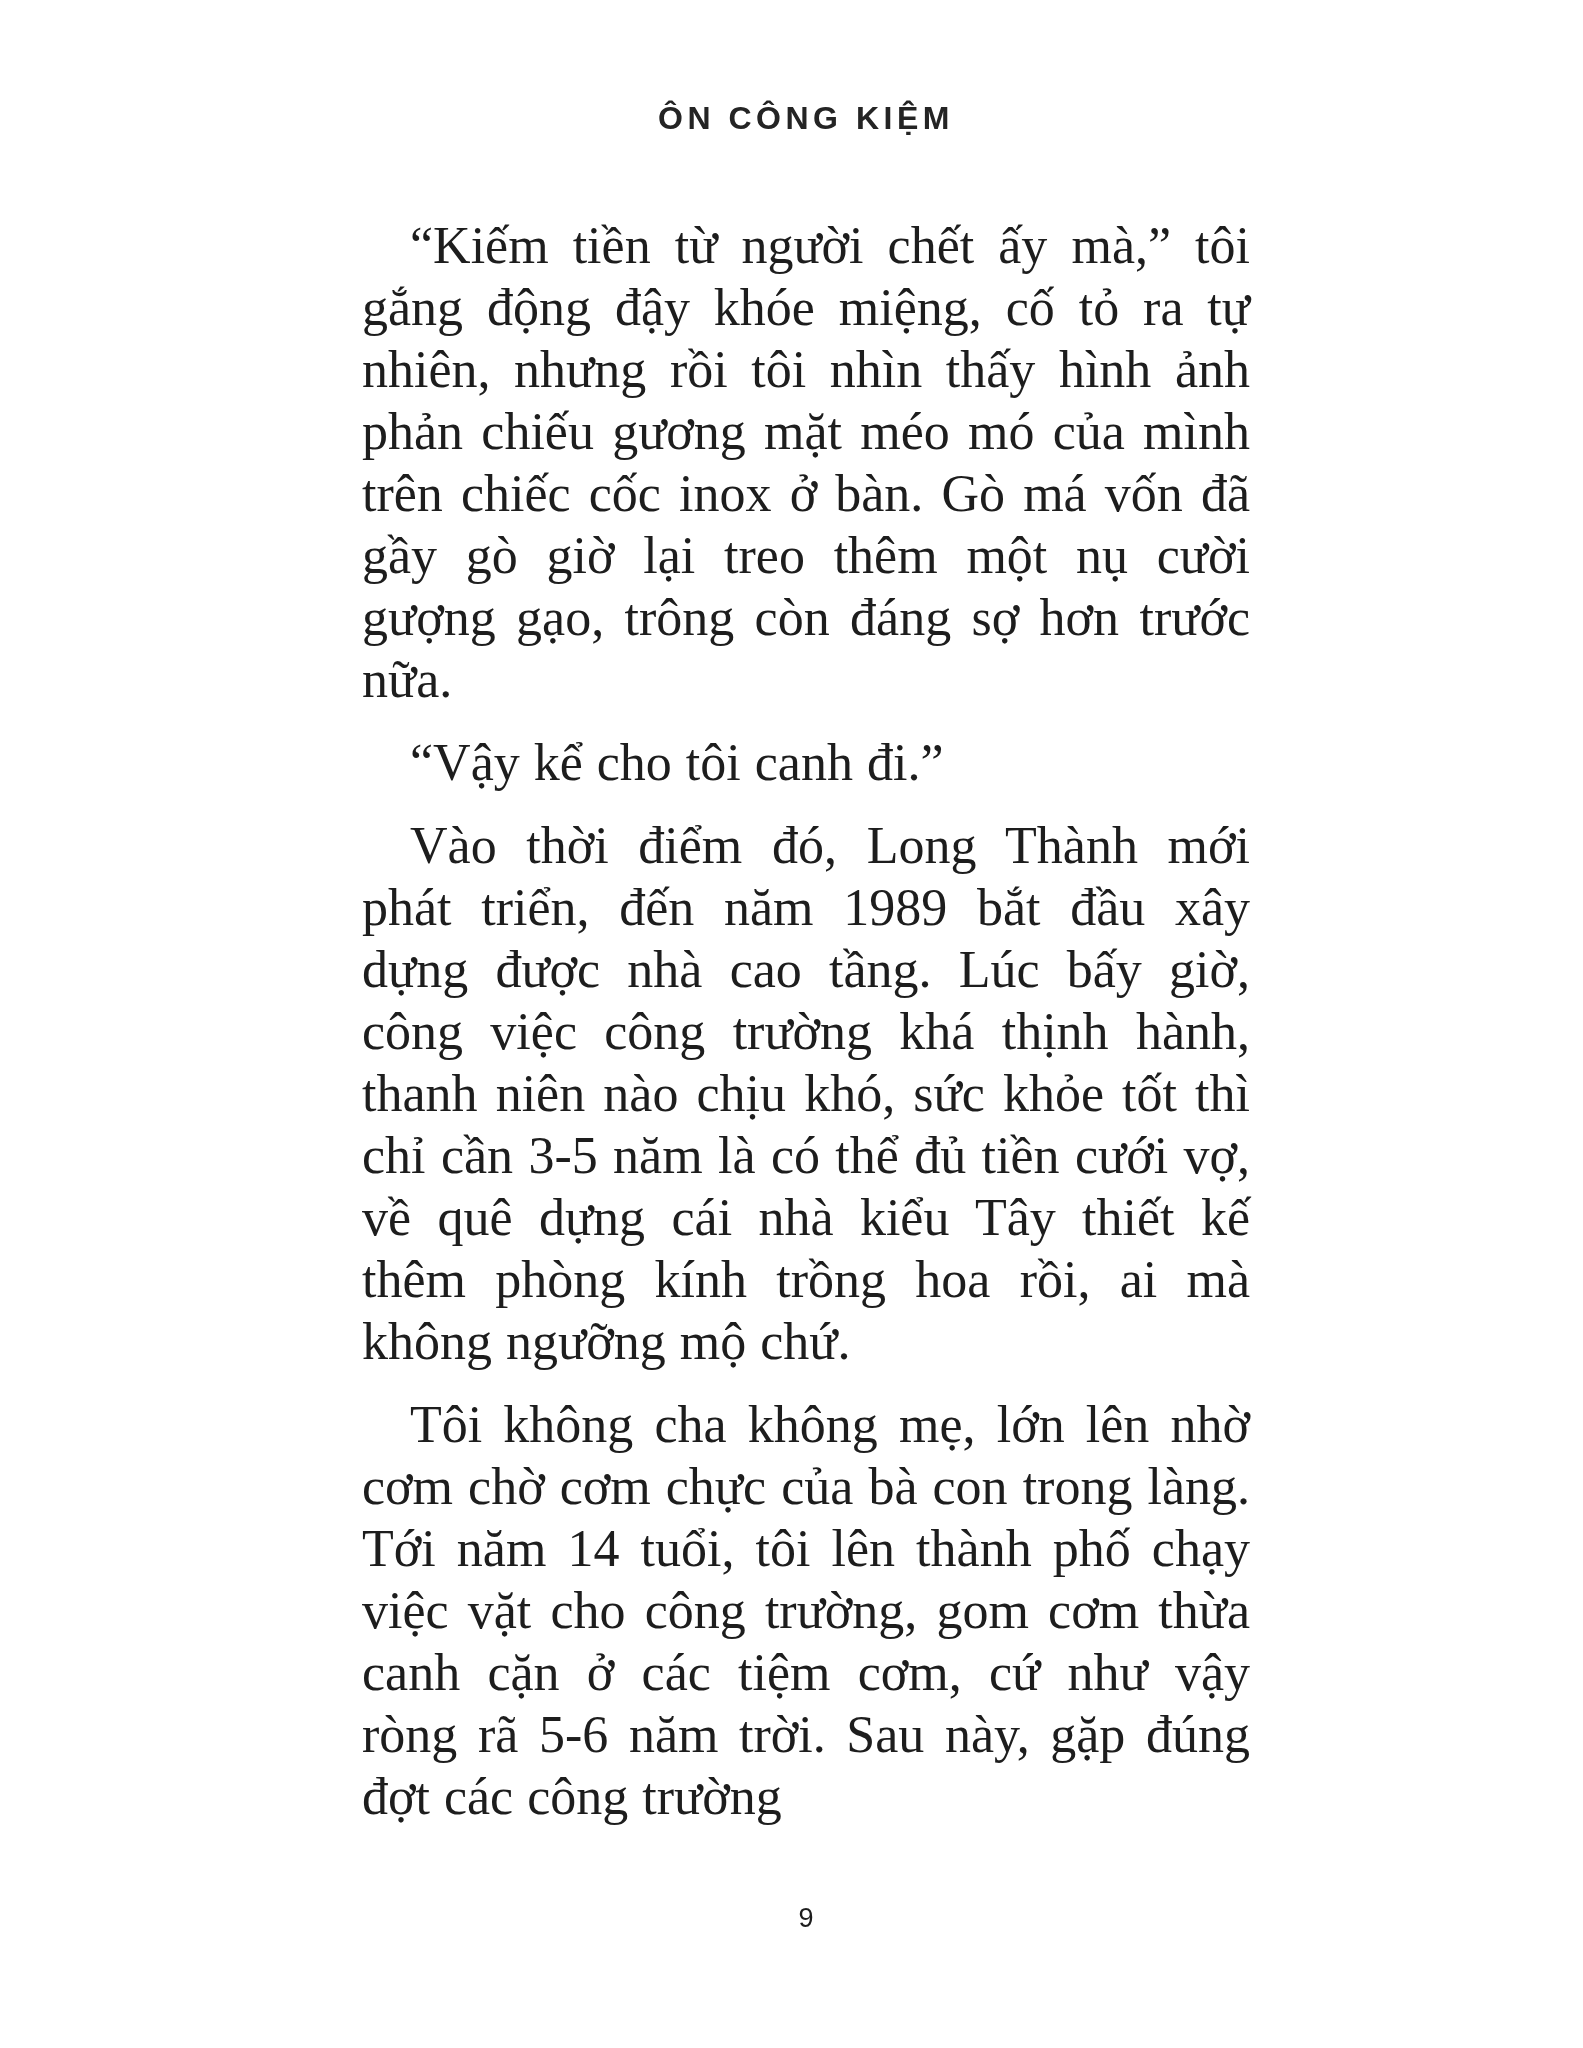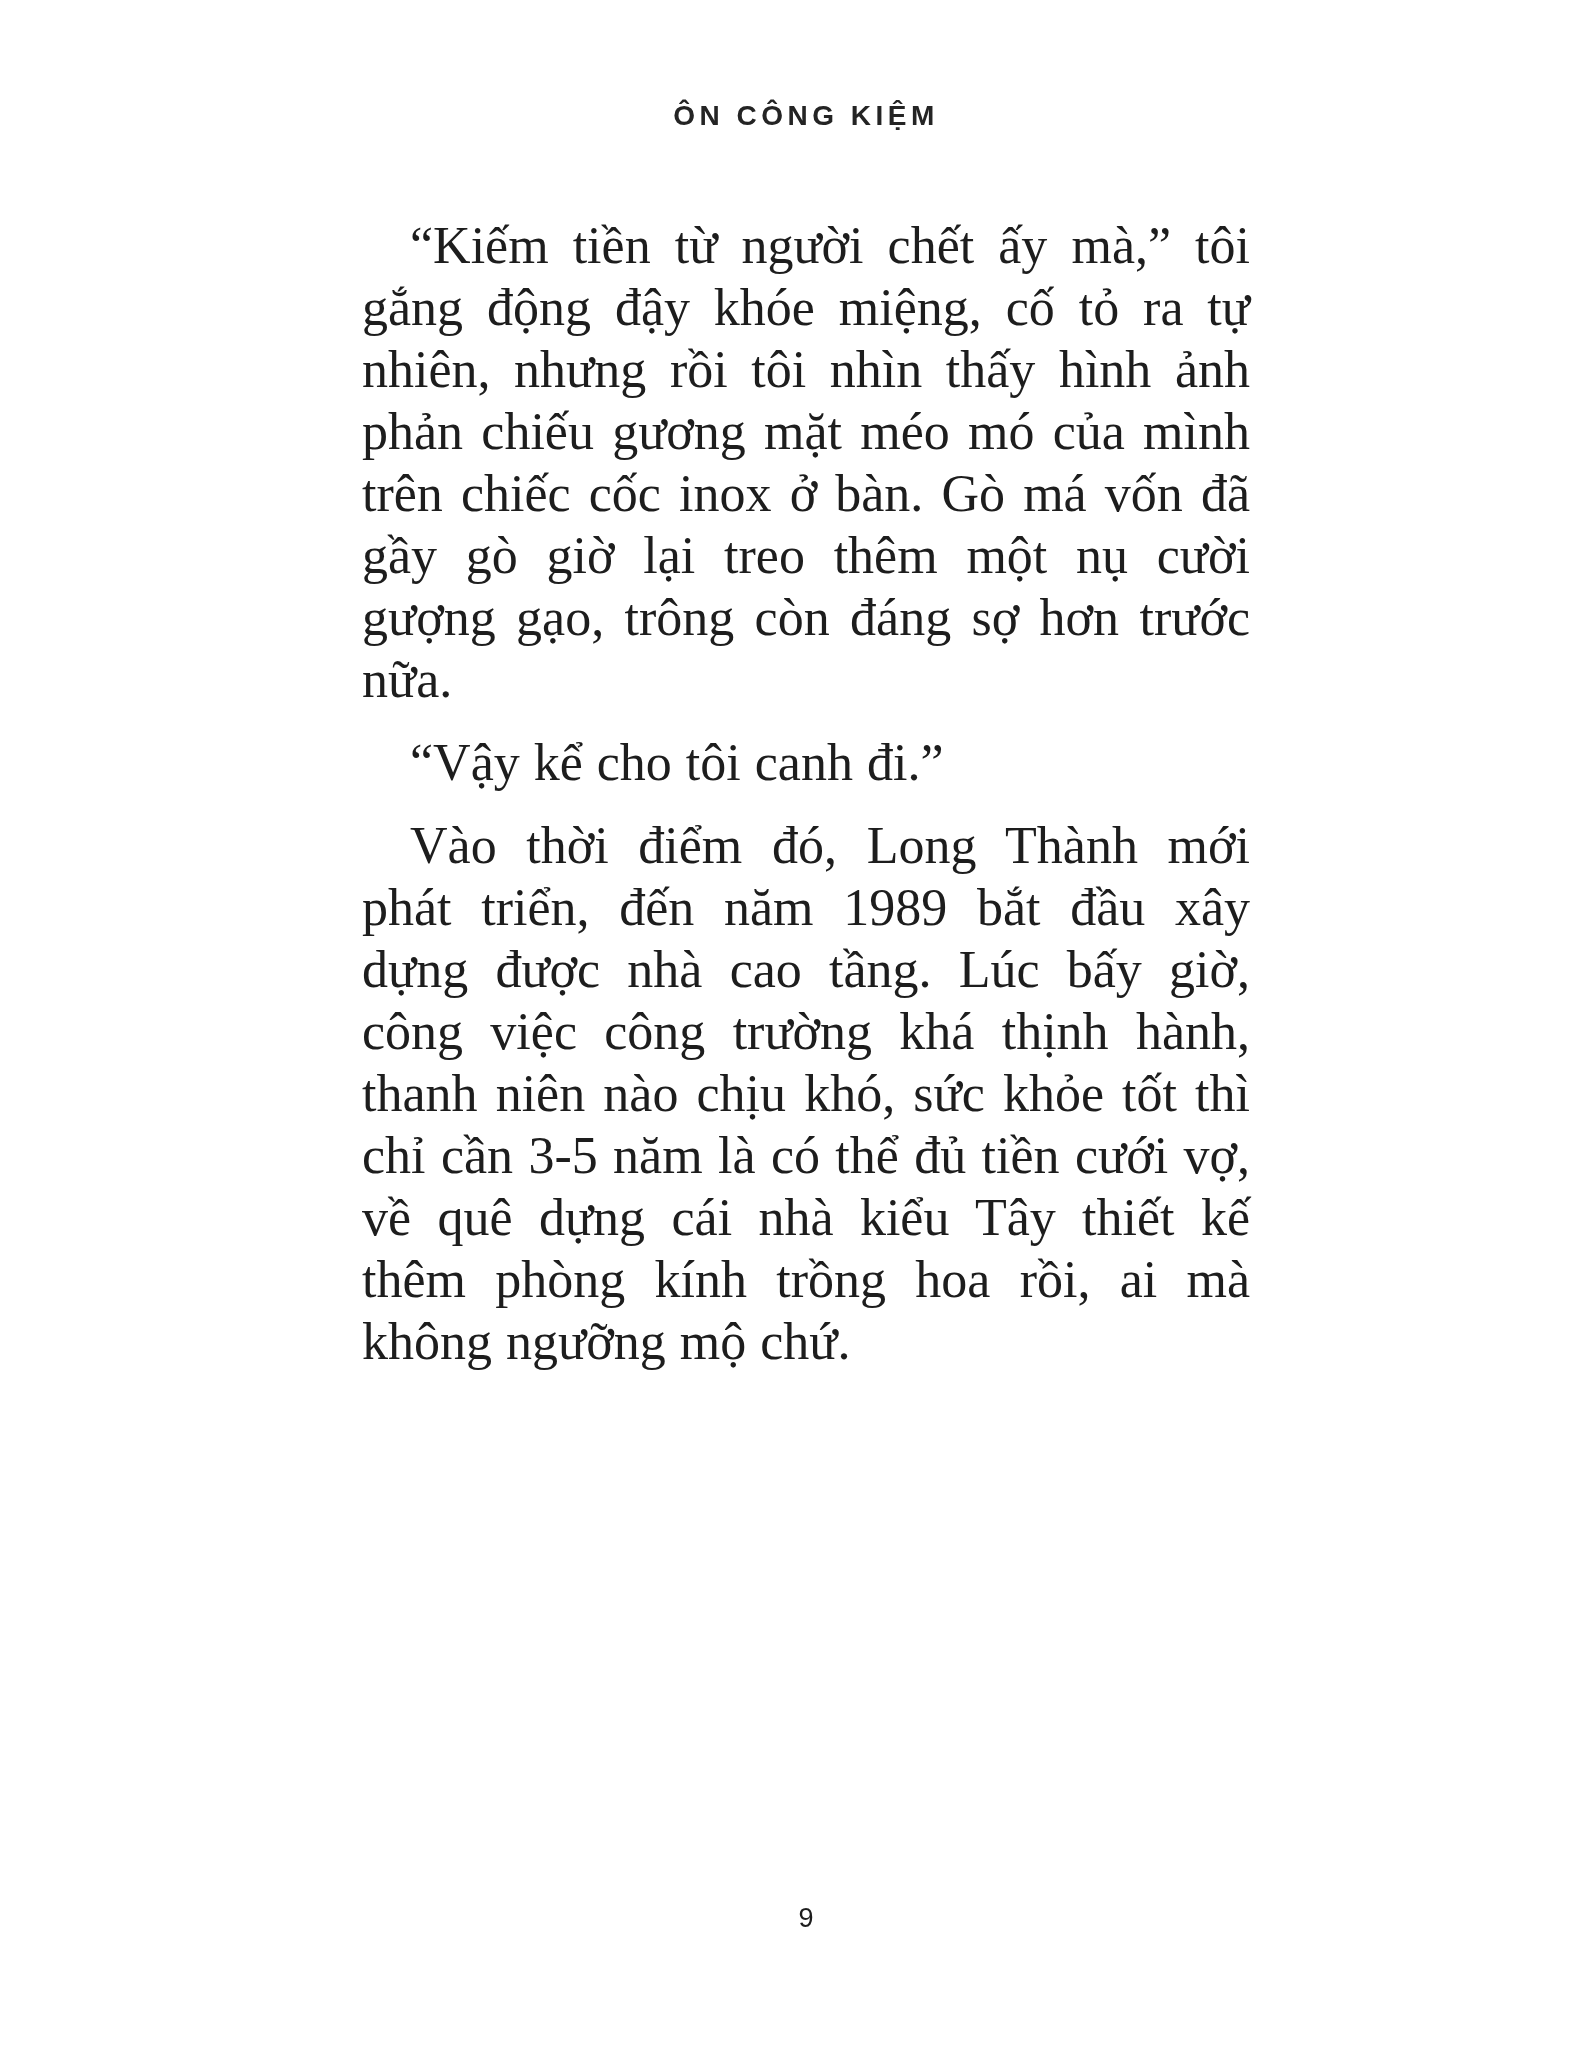--- a/index.html
+++ b/index.html
@@ -18,21 +18,21 @@
     position: absolute;
     inset: 0;
   }
   .running-header {
     position: absolute;
     top: 100px;
     left: 362px;
     width: 888px;
     text-align: center;
     font-family: "Liberation Sans", sans-serif;
-    font-size: 28px;
+    font-size: 32px;
     font-weight: 600;
     letter-spacing: 4.5px;
     color: #242424;
   }
   .text-block {
     position: absolute;
     top: 215px;
     left: 362px;
     width: 888px;
   }
@@ -59,16 +59,17 @@
 </head>
 <body>
 
 <div class="page">
   <div class="running-header">ÔN CÔNG KIỆM</div>
 
   <div class="text-block">
     <p>“Kiếm tiền từ người chết ấy mà,” tôi gắng động đậy khóe miệng, cố tỏ ra tự nhiên, nhưng rồi tôi nhìn thấy hình ảnh phản chiếu gương mặt méo mó của mình trên chiếc cốc inox ở bàn. Gò má vốn đã gầy gò giờ lại treo thêm một nụ cười gượng gạo, trông còn đáng sợ hơn trước nữa.</p>
     <p>“Vậy kể cho tôi canh đi.”</p>
     <p>Vào thời điểm đó, Long Thành mới phát triển, đến năm 1989 bắt đầu xây dựng được nhà cao tầng. Lúc bấy giờ, công việc công trường khá thịnh hành, thanh niên nào chịu khó, sức khỏe tốt thì chỉ cần 3-5 năm là có thể đủ tiền cưới vợ, về quê dựng cái nhà kiểu Tây thiết kế thêm phòng kính trồng hoa rồi, ai mà không ngưỡng mộ chứ.</p>
+    <p>Tôi không cha không mẹ, lớn lên nhờ cơm chờ cơm chực của bà con trong làng. Tới năm 14 tuổi, tôi lên thành phố chạy việc vặt cho công trường, gom cơm thừa canh cặn ở các tiệm cơm, cứ như vậy ròng rã 5-6 năm trời. Sau này, gặp đúng đợt các công trường</p>
   </div>
 
   <div class="page-number">9</div>
 </div>
 
 </body></html>

